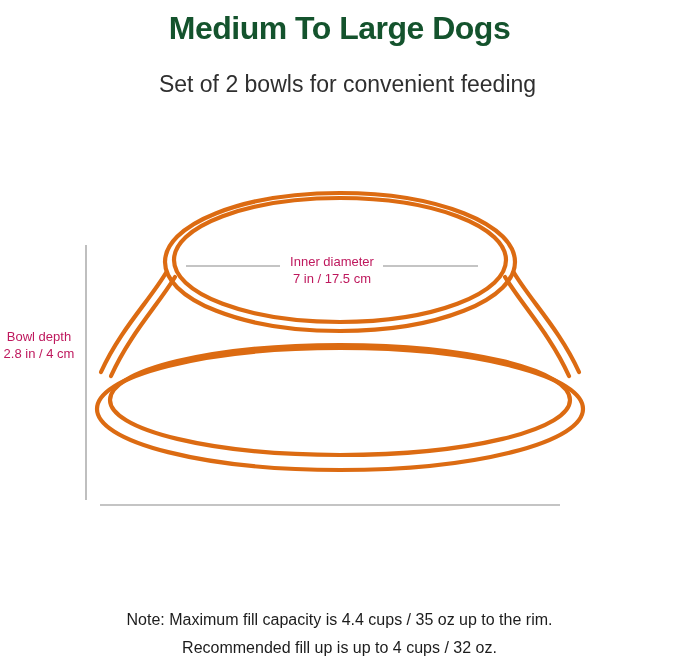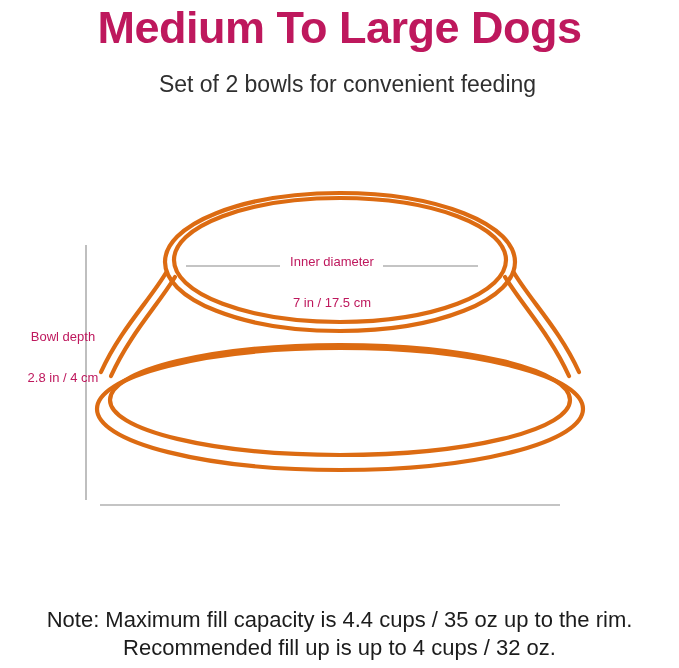--- a/index.html
+++ b/index.html
@@ -27,25 +27,25 @@
     top: 0;
     width: 679px;
     text-align: center;
   }
   .title {
     position: absolute;
     left: 0;
     top: 2px;
     width: 679px;
     text-align: center;
-    font-size: 45px;
+    font-size: 32px;
     line-height: 52px;
     font-weight: bold;
     letter-spacing: -0.5px;
-    color: #be185d;
+    color: #14532d;
     white-space: nowrap;
   }
   .subtitle {
     position: absolute;
     left: 8px;
     top: 69px;
     width: 679px;
     text-align: center;
     font-size: 23px;
     line-height: 30px;
@@ -69,49 +69,48 @@
   
   .dim-label {
     position: absolute;
     color: #be185d;
     font-size: 13px;
     line-height: 17px;
     text-align: center;
     white-space: nowrap;
   }
   .dim-label .dim-name { display: block; }
-  .dim-label .dim-value { display: block; margin-top: 24px; }
+  .dim-label .dim-value { display: block; }
 
   .label-bowl-depth {
     left: 0px;
     top: 328px;
     width: 78px;
     text-align: center;
-    padding-left: 24px;
   }
   .label-inner-diameter {
     left: 232px;
     top: 253px;
     width: 200px;
   }
   .label-base-diameter {
     left: 230px;
     top: 514px;
     width: 200px;
   }
 
   
   .note {
     position: absolute;
     left: 0;
     top: 606px;
     width: 679px;
     text-align: center;
     color: #1c1c1c;
-    font-size: 22px;
+    font-size: 16px;
     line-height: 28px;
   }
   .note-line { display: block; white-space: nowrap; }
 </style>
 </head>
 <body>
 
 <div id="infographic">
 
   <div class="header-block">

